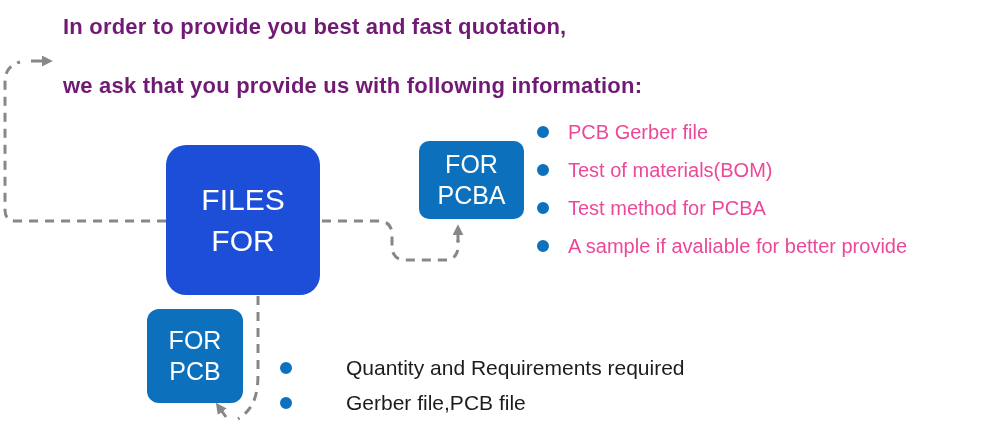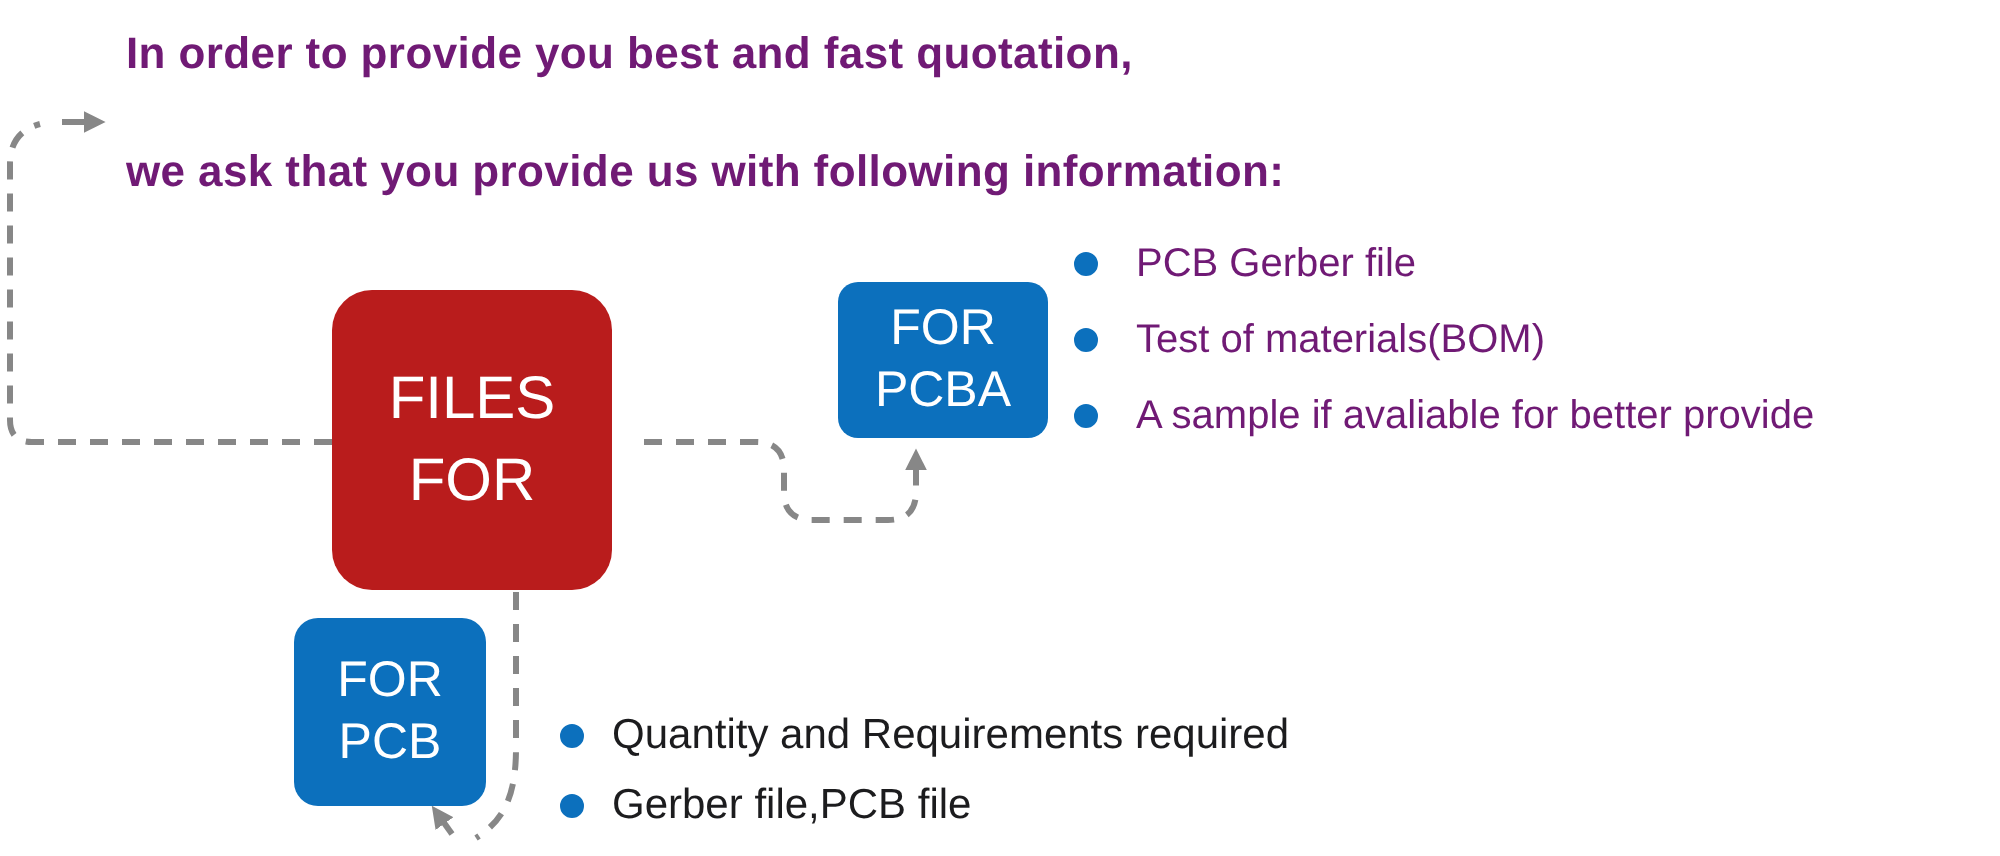--- a/index.html
+++ b/index.html
@@ -29,22 +29,22 @@
   .box {
     position: absolute;
     display: flex;
     flex-direction: column;
     align-items: center;
     justify-content: center;
     color: #ffffff;
     text-align: center;
   }
   .box-quote {
-    left: 166px; top: 145px; width: 140px; height: 150px;
-    background: #b91c1c; border-radius: 20px;
+    left: 166px; top: 145px; width: 154px; height: 150px;
+    background: #1d4ed8; border-radius: 20px;
     font-size: 30px; line-height: 41px; font-weight: 400;
   }
   .box-pcba {
     left: 419px; top: 141px; width: 105px; height: 78px;
     background: #0c70bd; border-radius: 10px;
     font-size: 25px; line-height: 31px;
   }
   .box-pcb {
     left: 147px; top: 309px; width: 96px; height: 94px;
     background: #0c70bd; border-radius: 12px;
@@ -57,24 +57,24 @@
     flex: 0 0 auto;
     width: 9px; height: 9px;
     border: 6px solid #0c70bd;
     border-radius: 50%;
     background: #ffffff;
   }
   .list-pcba { left: 537px; top: 113px; }
   .list-pcba .bullet-row { height: 38px; }
   .list-pcba .ring { margin-right: 19px; }
   .list-pcba .bullet-text {
-    font-size: 20px; color: #701a75; white-space: nowrap;
+    font-size: 20px; color: #ec4899; white-space: nowrap;
   }
   .list-pcb { left: 280px; top: 350px; }
-  .list-pcb .bullet-row { height: 35px; }
+  .list-pcb .bullet-row { height: 35px; gap: 40px; }
   .list-pcb .ring { width: 10px; height: 10px; margin-right: 14px; }
   .list-pcb .bullet-text {
     font-size: 21px; color: #1c1c1e; white-space: nowrap;
   }
 </style>
 </head>
 <body>
 
 <div class="canvas">
 
@@ -117,20 +117,24 @@
     <div class="bullet-row">
       <span class="ring"></span>
       <span class="bullet-text">PCB Gerber file</span>
     </div>
     <div class="bullet-row">
       <span class="ring"></span>
       <span class="bullet-text">Test of materials(BOM)</span>
     </div>
     <div class="bullet-row">
       <span class="ring"></span>
+      <span class="bullet-text">Test method for PCBA</span>
+    </div>
+    <div class="bullet-row">
+      <span class="ring"></span>
       <span class="bullet-text">A sample if avaliable for better provide</span>
     </div>
   </div>
 
   <div class="bullet-list list-pcb">
     <div class="bullet-row">
       <span class="ring"></span>
       <span class="bullet-text">Quantity and Requirements required</span>
     </div>
     <div class="bullet-row">

